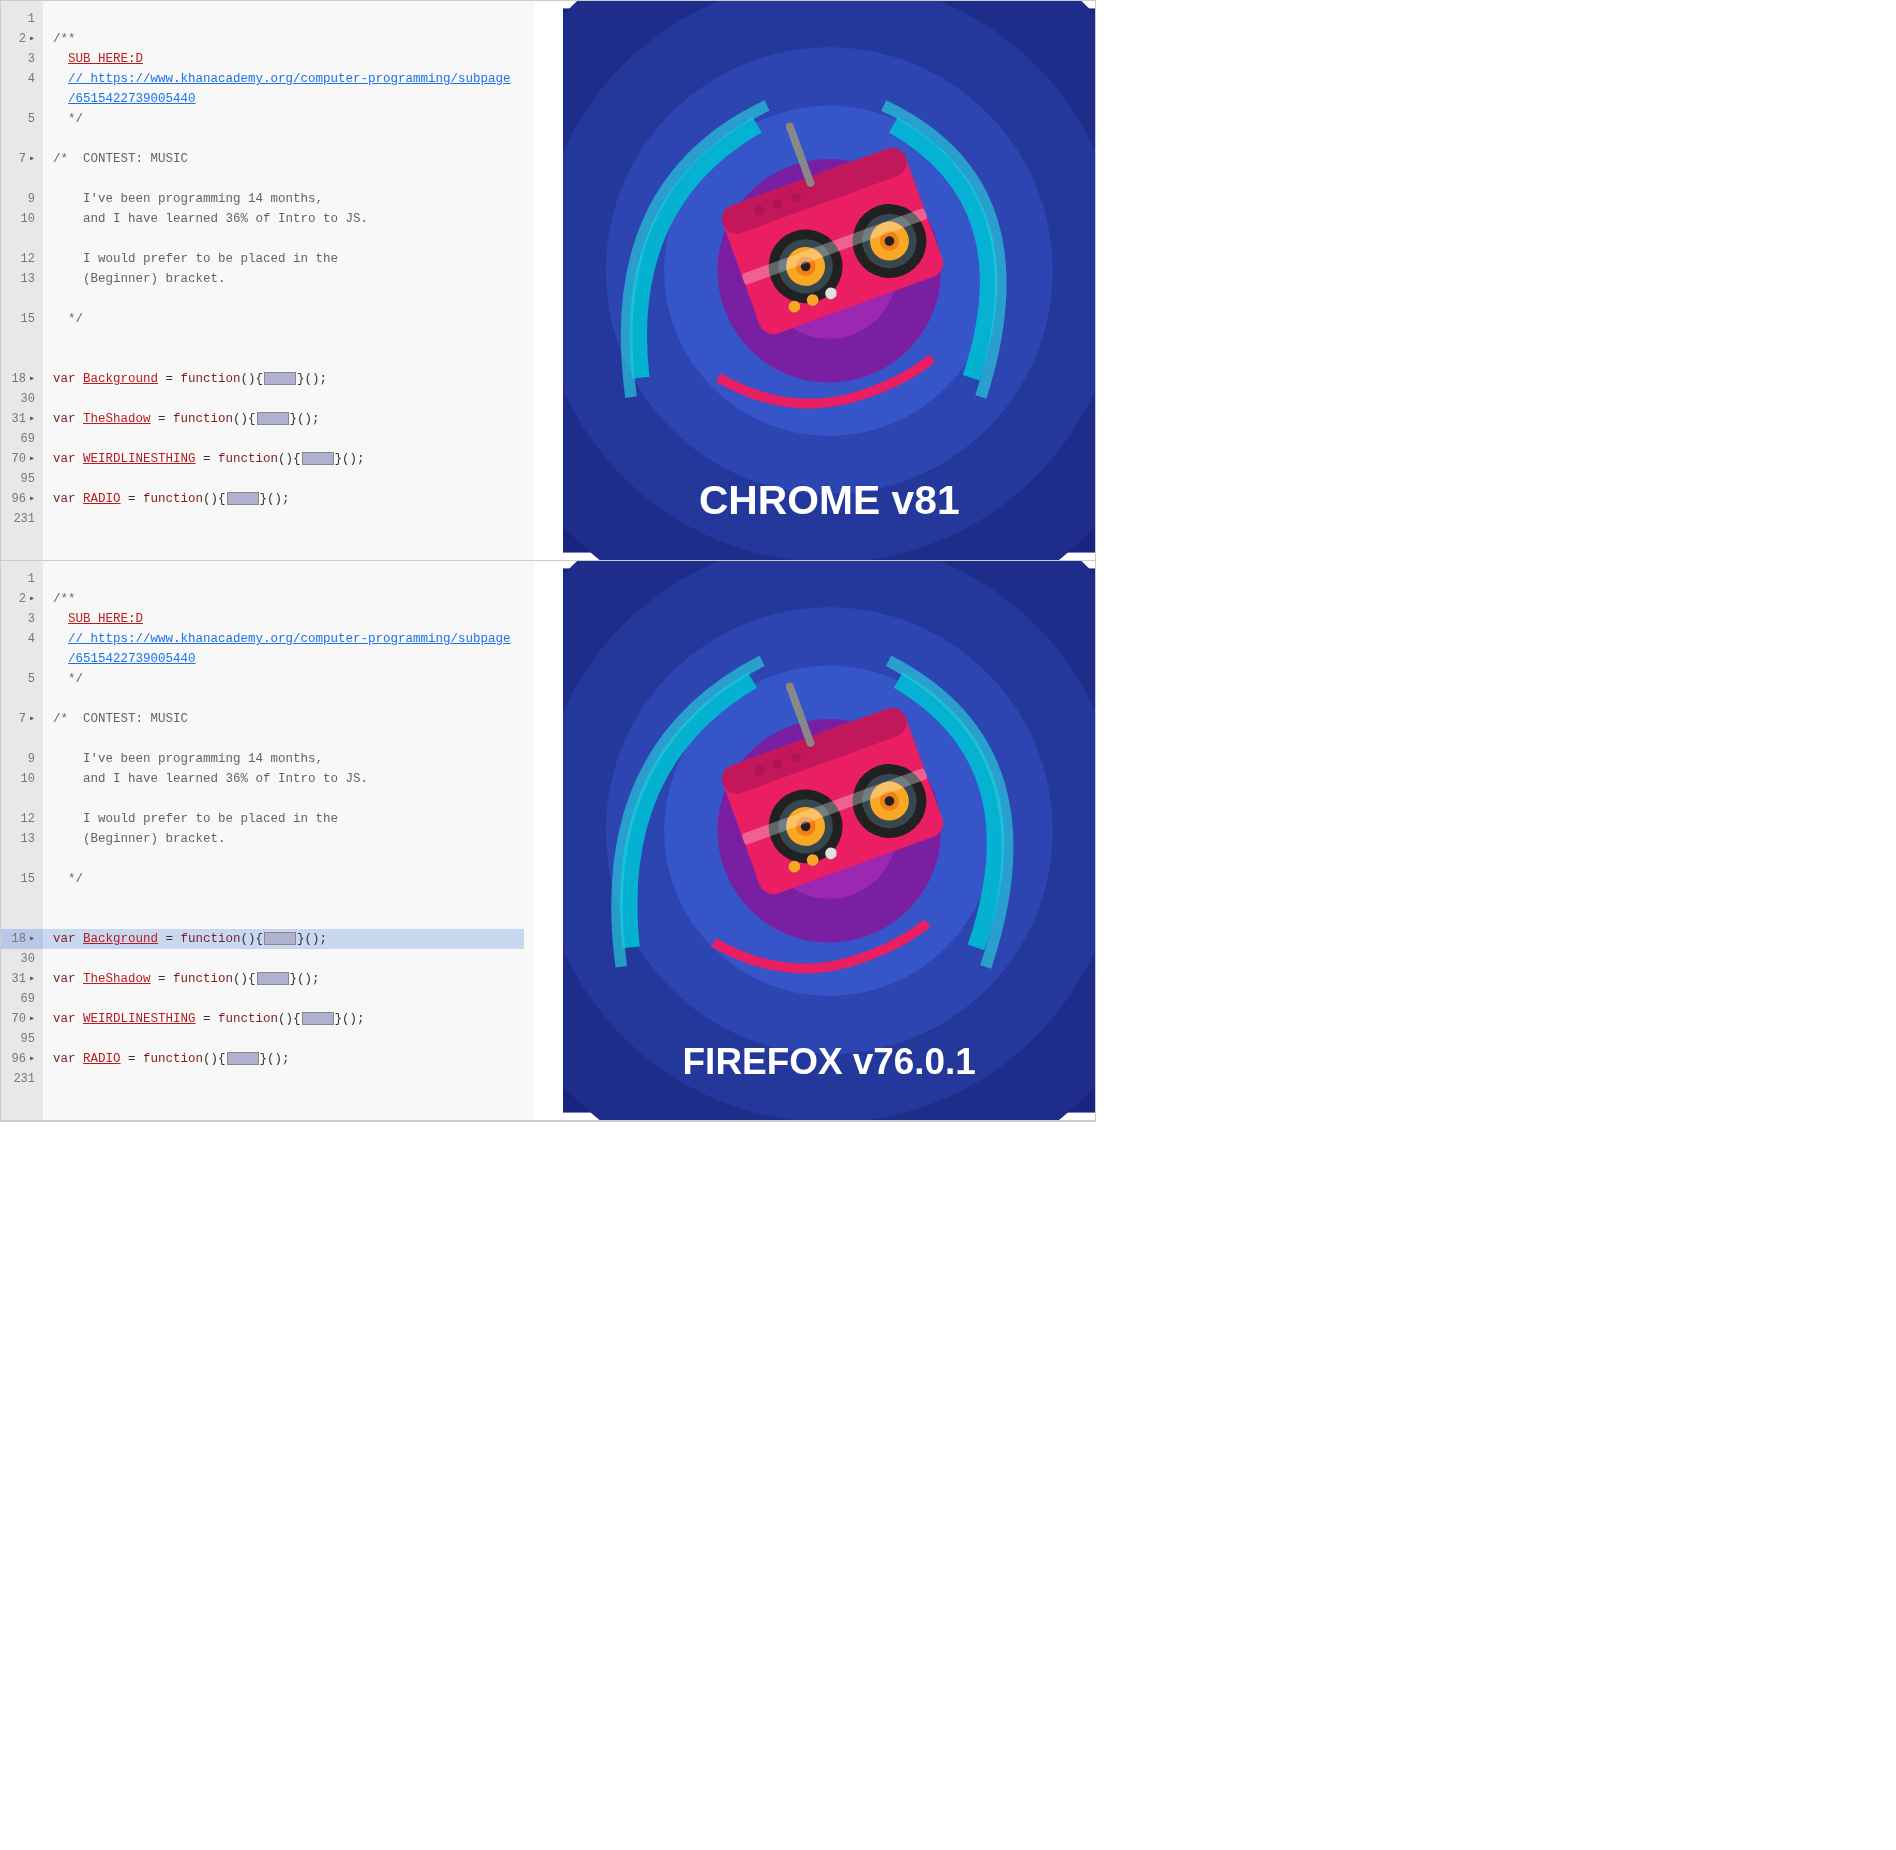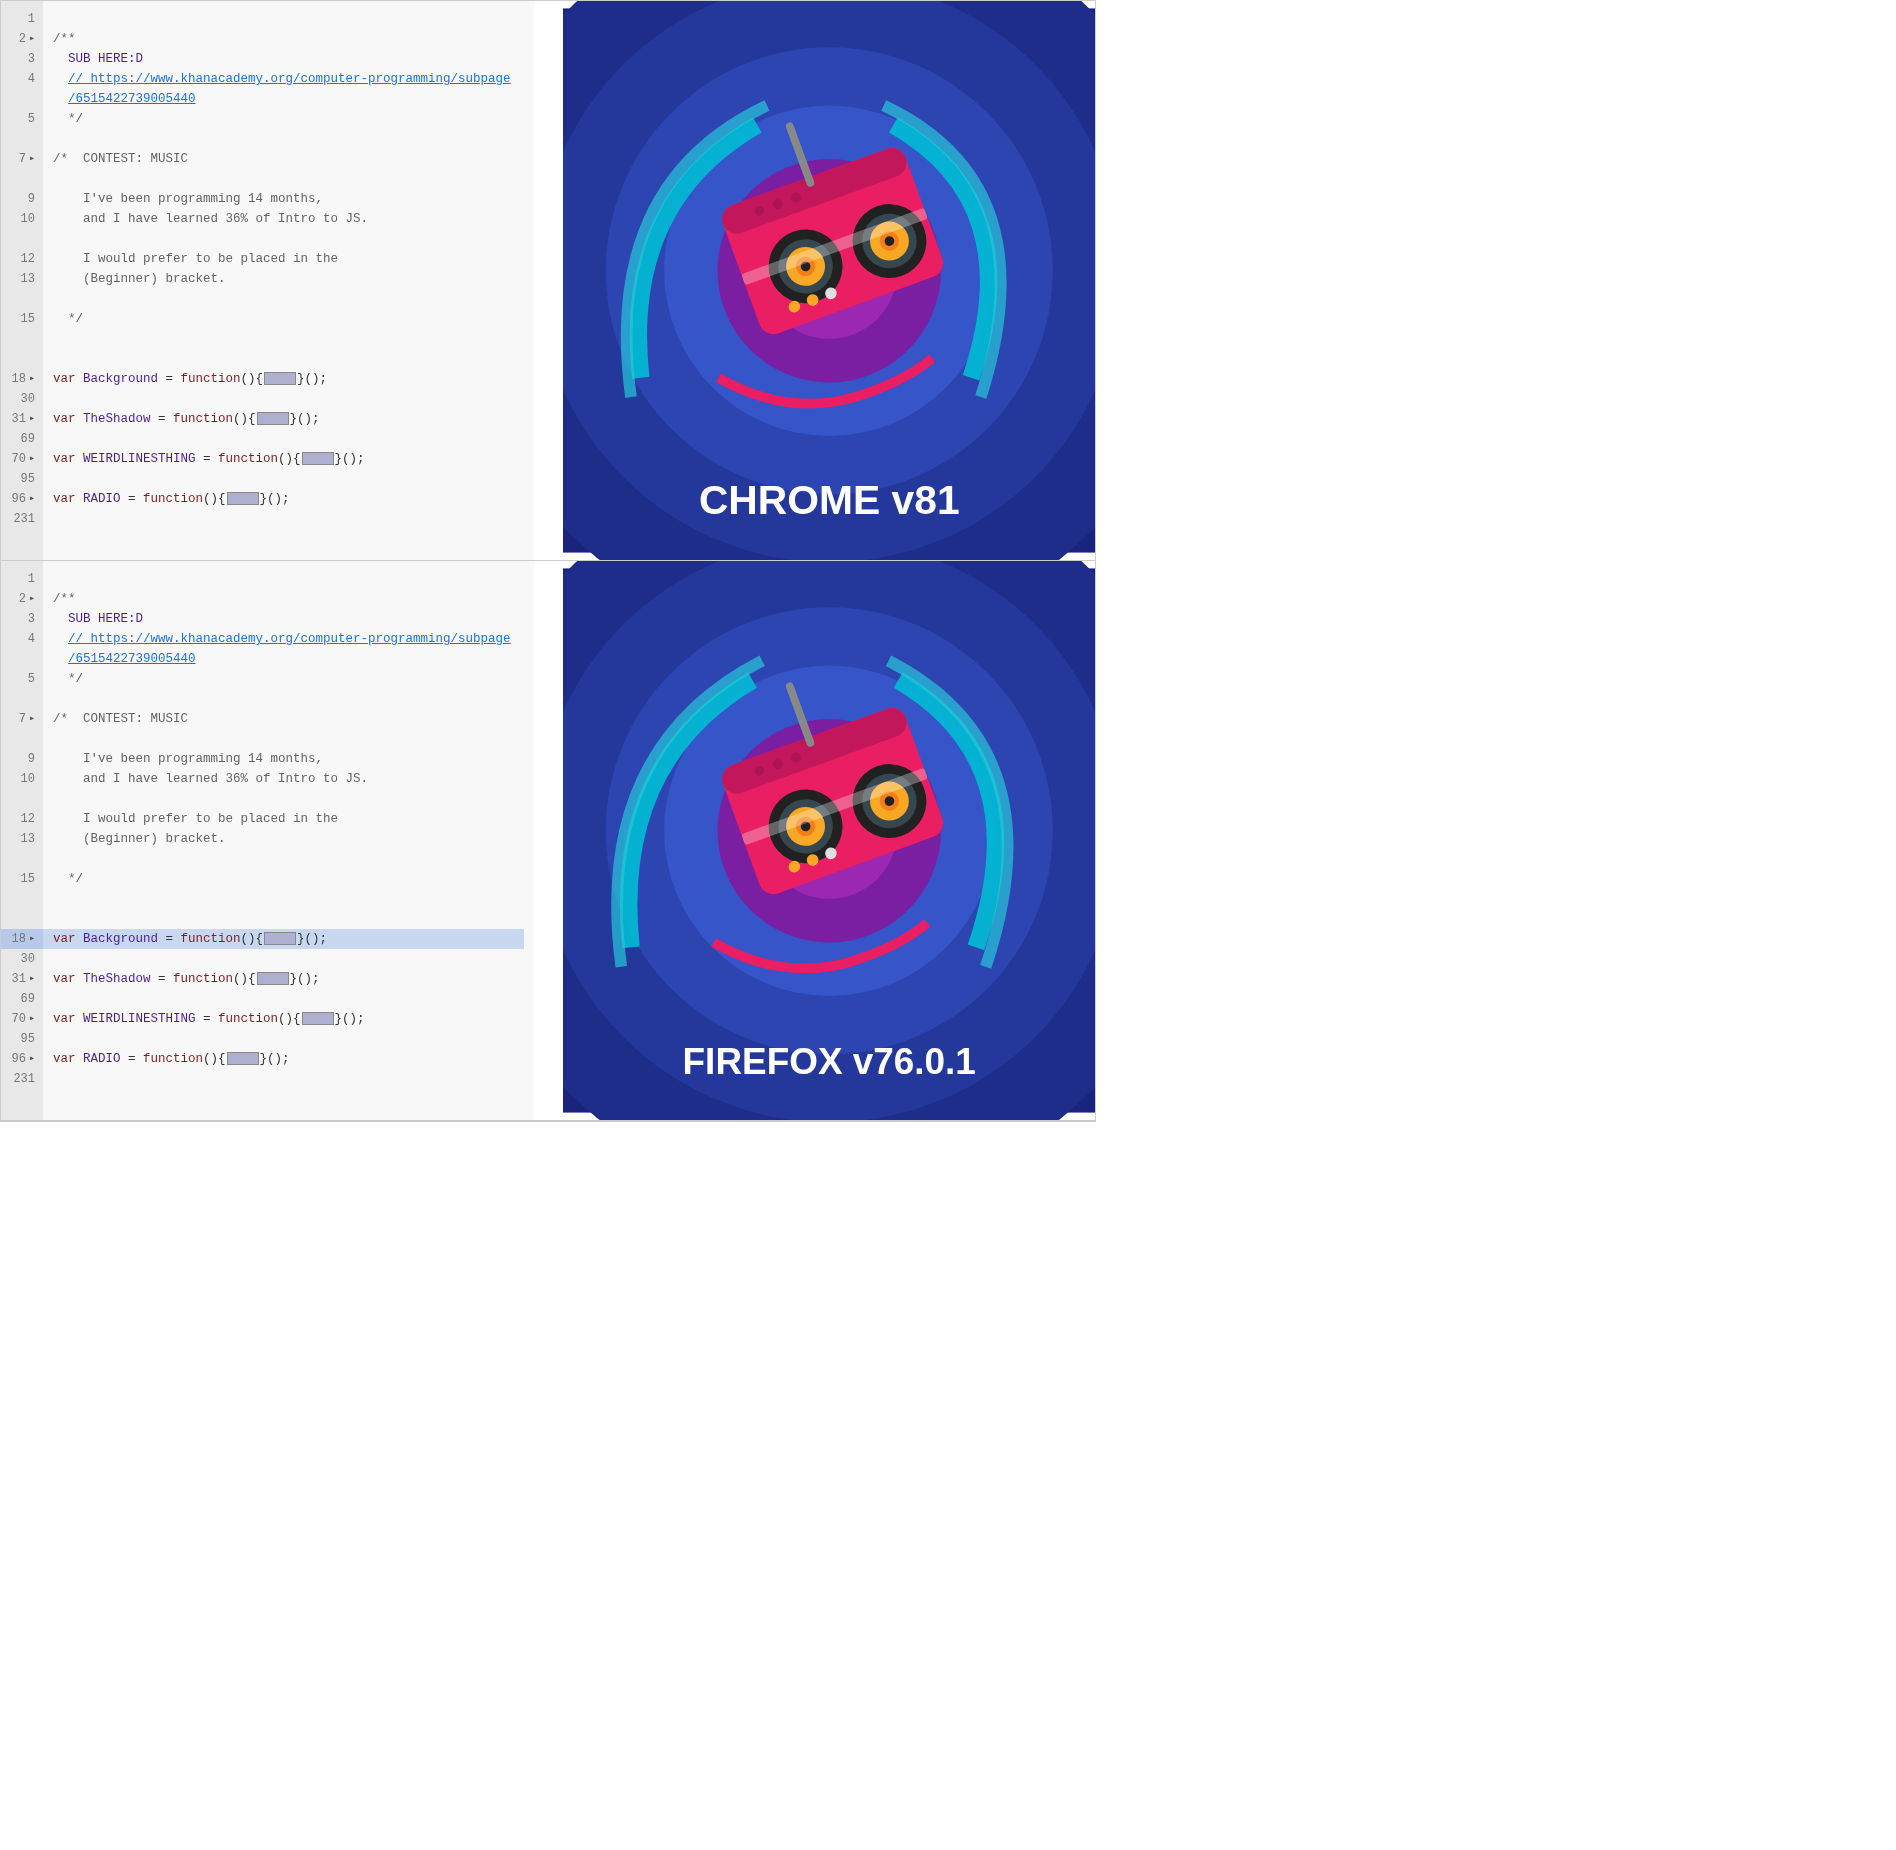--- a/index.html
+++ b/index.html
@@ -68,21 +68,21 @@
       color: #333;
     }
 
     .code-content .line {
       height: 20px;
       line-height: 20px;
       display: block;
     }
 
     .c-comment { color: #636363; }
-    .c-teal { color: #4c1d95; }
+    .c-teal { color: #b91c1c; text-decoration: underline; }
     .c-keyword { color: #7f1d1d; }
     .c-url { color: #1a73e8; text-decoration: underline; }
 
     .inline-block {
       display: inline-block;
       background: #b0b0d0;
       border: 1px solid #888;
       width: 32px;
       height: 13px;
       vertical-align: middle;

